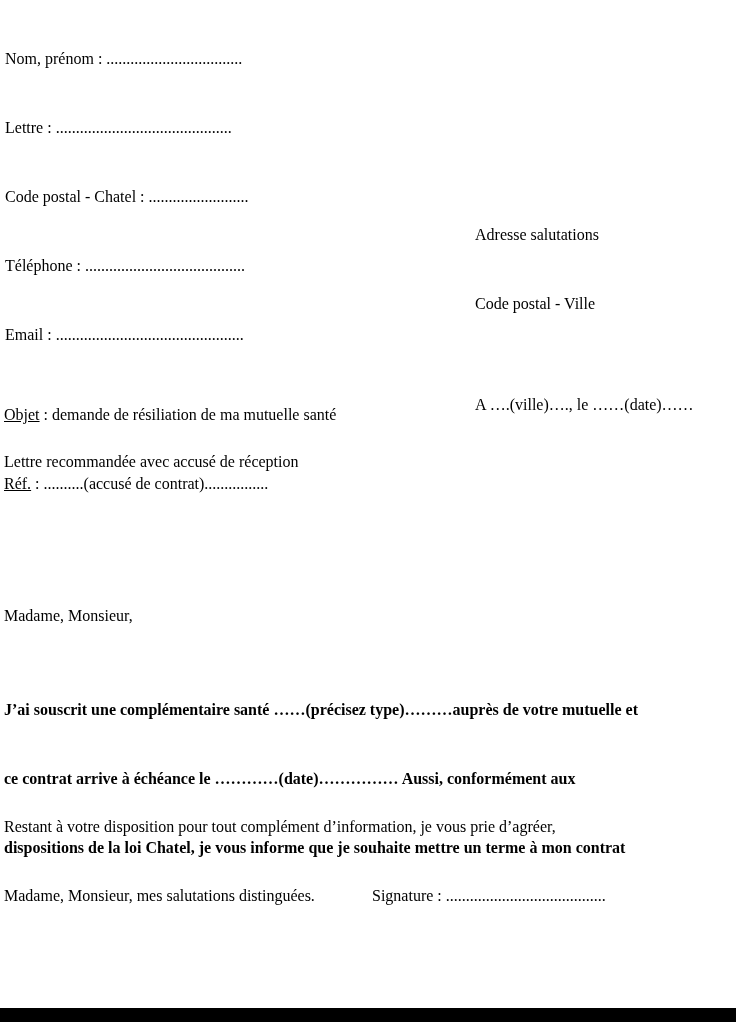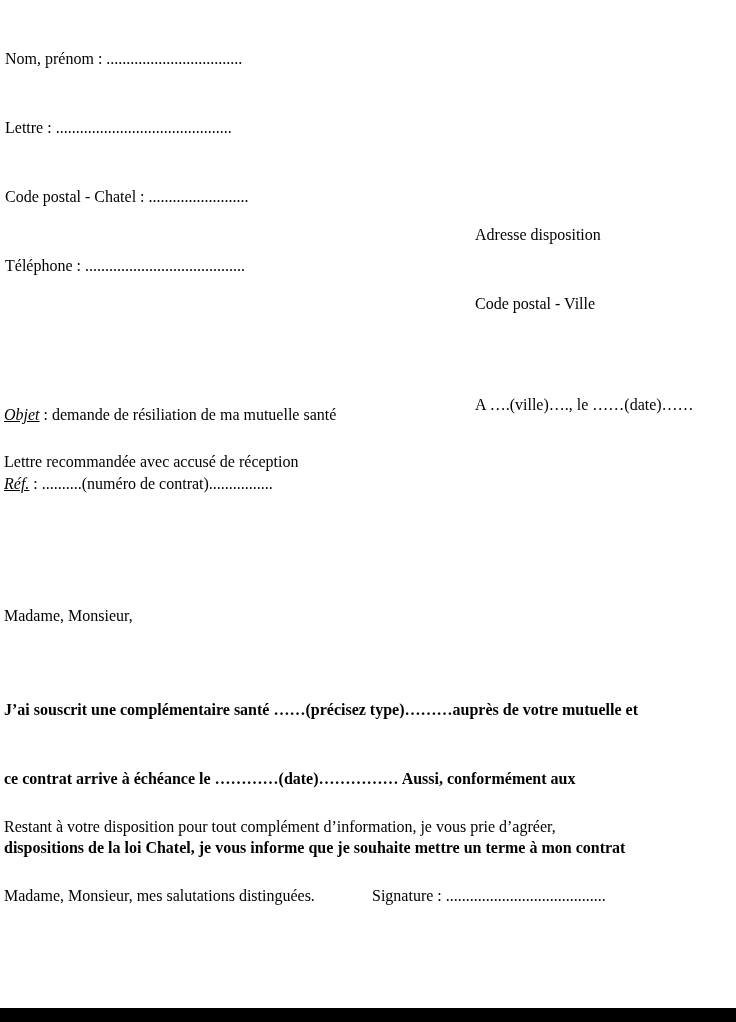--- a/index.html
+++ b/index.html
@@ -9,21 +9,21 @@
     height: 1022px;
     background: #ffffff;
     color: #000000;
     font-family: "Liberation Serif", serif;
     font-size: 16px;
     line-height: 23px;
     overflow: hidden;
   }
   .block { position: absolute; white-space: pre-wrap; }
   .line { white-space: pre-wrap; }
-  .u { text-decoration: underline; font-style: italic; }
+  .u { text-decoration: underline; }
 
   .sender-block    { left: 5px;   top: 1px; }
   .recipient-block { left: 475px; top: 177px; }
   .date-line       { margin-top: 32px; }
   .subject-block   { left: 4px;   top: 357px; }
   .registered-line { left: 4px;   top: 450px; }
   .salutation-line { left: 4px;   top: 604px; }
   .paragraph-1     { left: 4px;   top: 652px; width: 732px; font-weight: bold; }
   .paragraph-2     { left: 4px;   top: 769px; width: 732px; }
   .signature-line  { left: 372px; top: 884px; }
@@ -40,31 +40,32 @@
 </head>
 <body>
 
 <div class="page">
 
   <div class="block sender-block">
     <div class="line">Nom, prénom : ..................................</div>
     <div class="line">Lettre : ............................................</div>
     <div class="line">Code postal - Chatel : .........................</div>
     <div class="line">Téléphone : ........................................</div>
+    <div class="line">Email : ...............................................</div>
   </div>
 
   <div class="block recipient-block">
-    <div class="line">Adresse disposition</div>
+    <div class="line">Adresse salutations</div>
     <div class="line">Code postal - Ville</div>
     <div class="line date-line">A ….(ville)…., le ……(date)……</div>
   </div>
 
   <div class="block subject-block">
     <div class="line"><span class="u">Objet</span><span> : demande de résiliation de ma mutuelle santé</span></div>
-    <div class="line"><span class="u">Réf.</span><span> : ..........(numéro de contrat)................</span></div>
+    <div class="line"><span class="u">Réf.</span><span> : ..........(accusé de contrat)................</span></div>
   </div>
 
   <div class="block registered-line">Lettre recommandée avec accusé de réception</div>
 
   <div class="block salutation-line">Madame, Monsieur,</div>
 
   <div class="block paragraph-1">
     <div class="line">J’ai souscrit une complémentaire santé ……(précisez type)………auprès de votre mutuelle et</div>
     <div class="line">ce contrat arrive à échéance le …………(date)…………… Aussi, conformément aux</div>
     <div class="line">dispositions de la loi Chatel, je vous informe que je souhaite mettre un terme à mon contrat</div>

